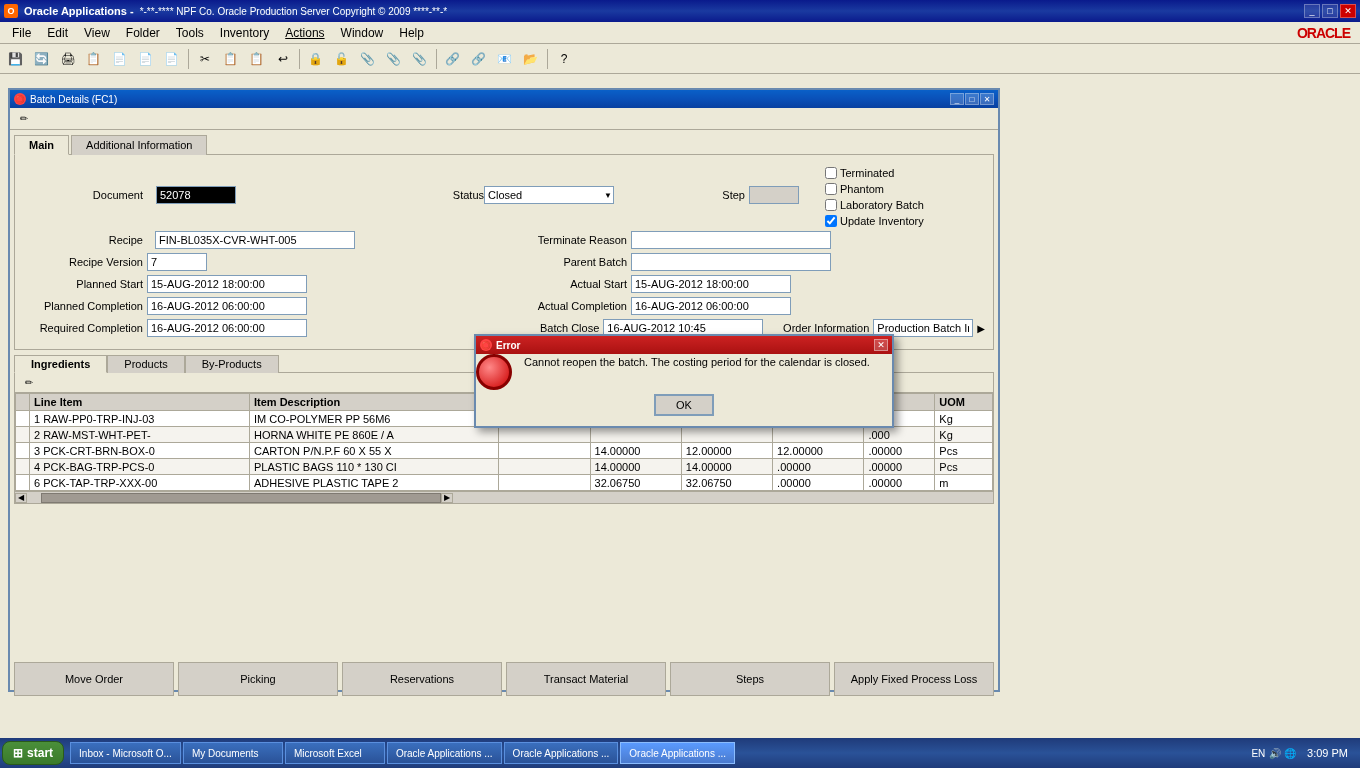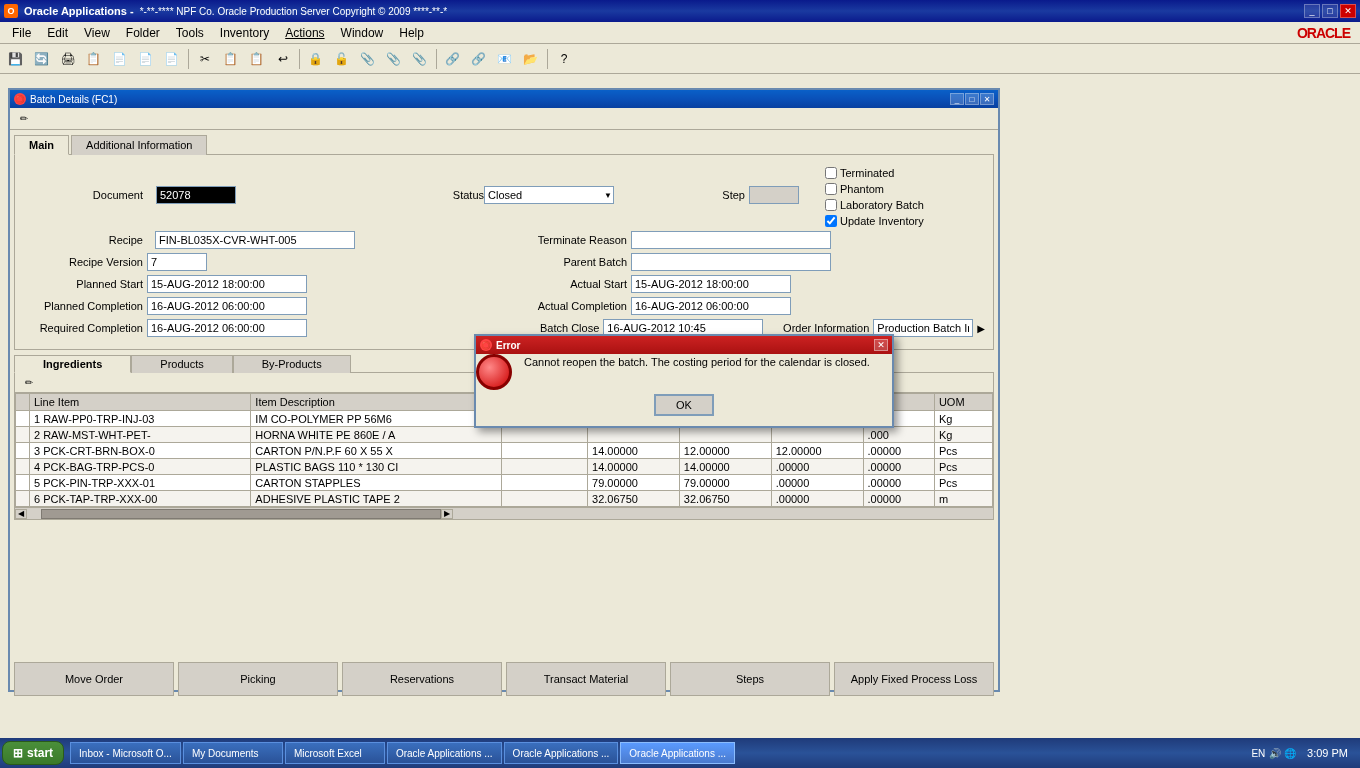--- a/index.html
+++ b/index.html
@@ -373,21 +373,21 @@
 
     
     .sub-tabs-area {
       margin: 4px 4px 0;
     }
     .sub-tabs {
       display: flex;
       gap: 0;
     }
     .sub-tab {
-      padding: 2px 28px;
+      padding: 2px 16px;
       background: #d4d0c8;
       border: 1px solid #ACA899;
       border-bottom: none;
       cursor: pointer;
       font-size: 11px;
       position: relative;
       top: 1px;
     }
     .sub-tab.active {
       background: #ECE9D8;
@@ -413,21 +413,21 @@
     .data-table {
       width: 100%;
       border-collapse: collapse;
       font-size: 11px;
     }
     .data-table th {
       background: #d4d0c8;
       border: 1px solid #ACA899;
       padding: 2px 4px;
       text-align: left;
-      font-weight: normal;
+      font-weight: bold;
       white-space: nowrap;
     }
     .data-table td {
       border: 1px solid #ACA899;
       padding: 1px 4px;
       height: 16px;
       background: #fff;
       white-space: nowrap;
       overflow: hidden;
       max-width: 150px;
@@ -840,31 +840,20 @@
     <td>PLASTIC BAGS 110 * 130 CI</td>
     <td></td>
     <td>14.00000</td>
     <td>14.00000</td>
     <td>.00000</td>
     <td>.00000</td>
     <td>Pcs</td>
   </tr>
               <tr>
     <td class="row-marker-empty"></td>
-    <td>5 PCK-PIN-TRP-XXX-01</td>
-    <td>CARTON STAPPLES</td>
-    <td></td>
-    <td>79.00000</td>
-    <td>79.00000</td>
-    <td>.00000</td>
-    <td>.00000</td>
-    <td>Pcs</td>
-  </tr>
-              <tr>
-    <td class="row-marker-empty"></td>
     <td>6 PCK-TAP-TRP-XXX-00</td>
     <td>ADHESIVE PLASTIC TAPE 2</td>
     <td></td>
     <td>32.06750</td>
     <td>32.06750</td>
     <td>.00000</td>
     <td>.00000</td>
     <td>m</td>
   </tr>
             </tbody>

